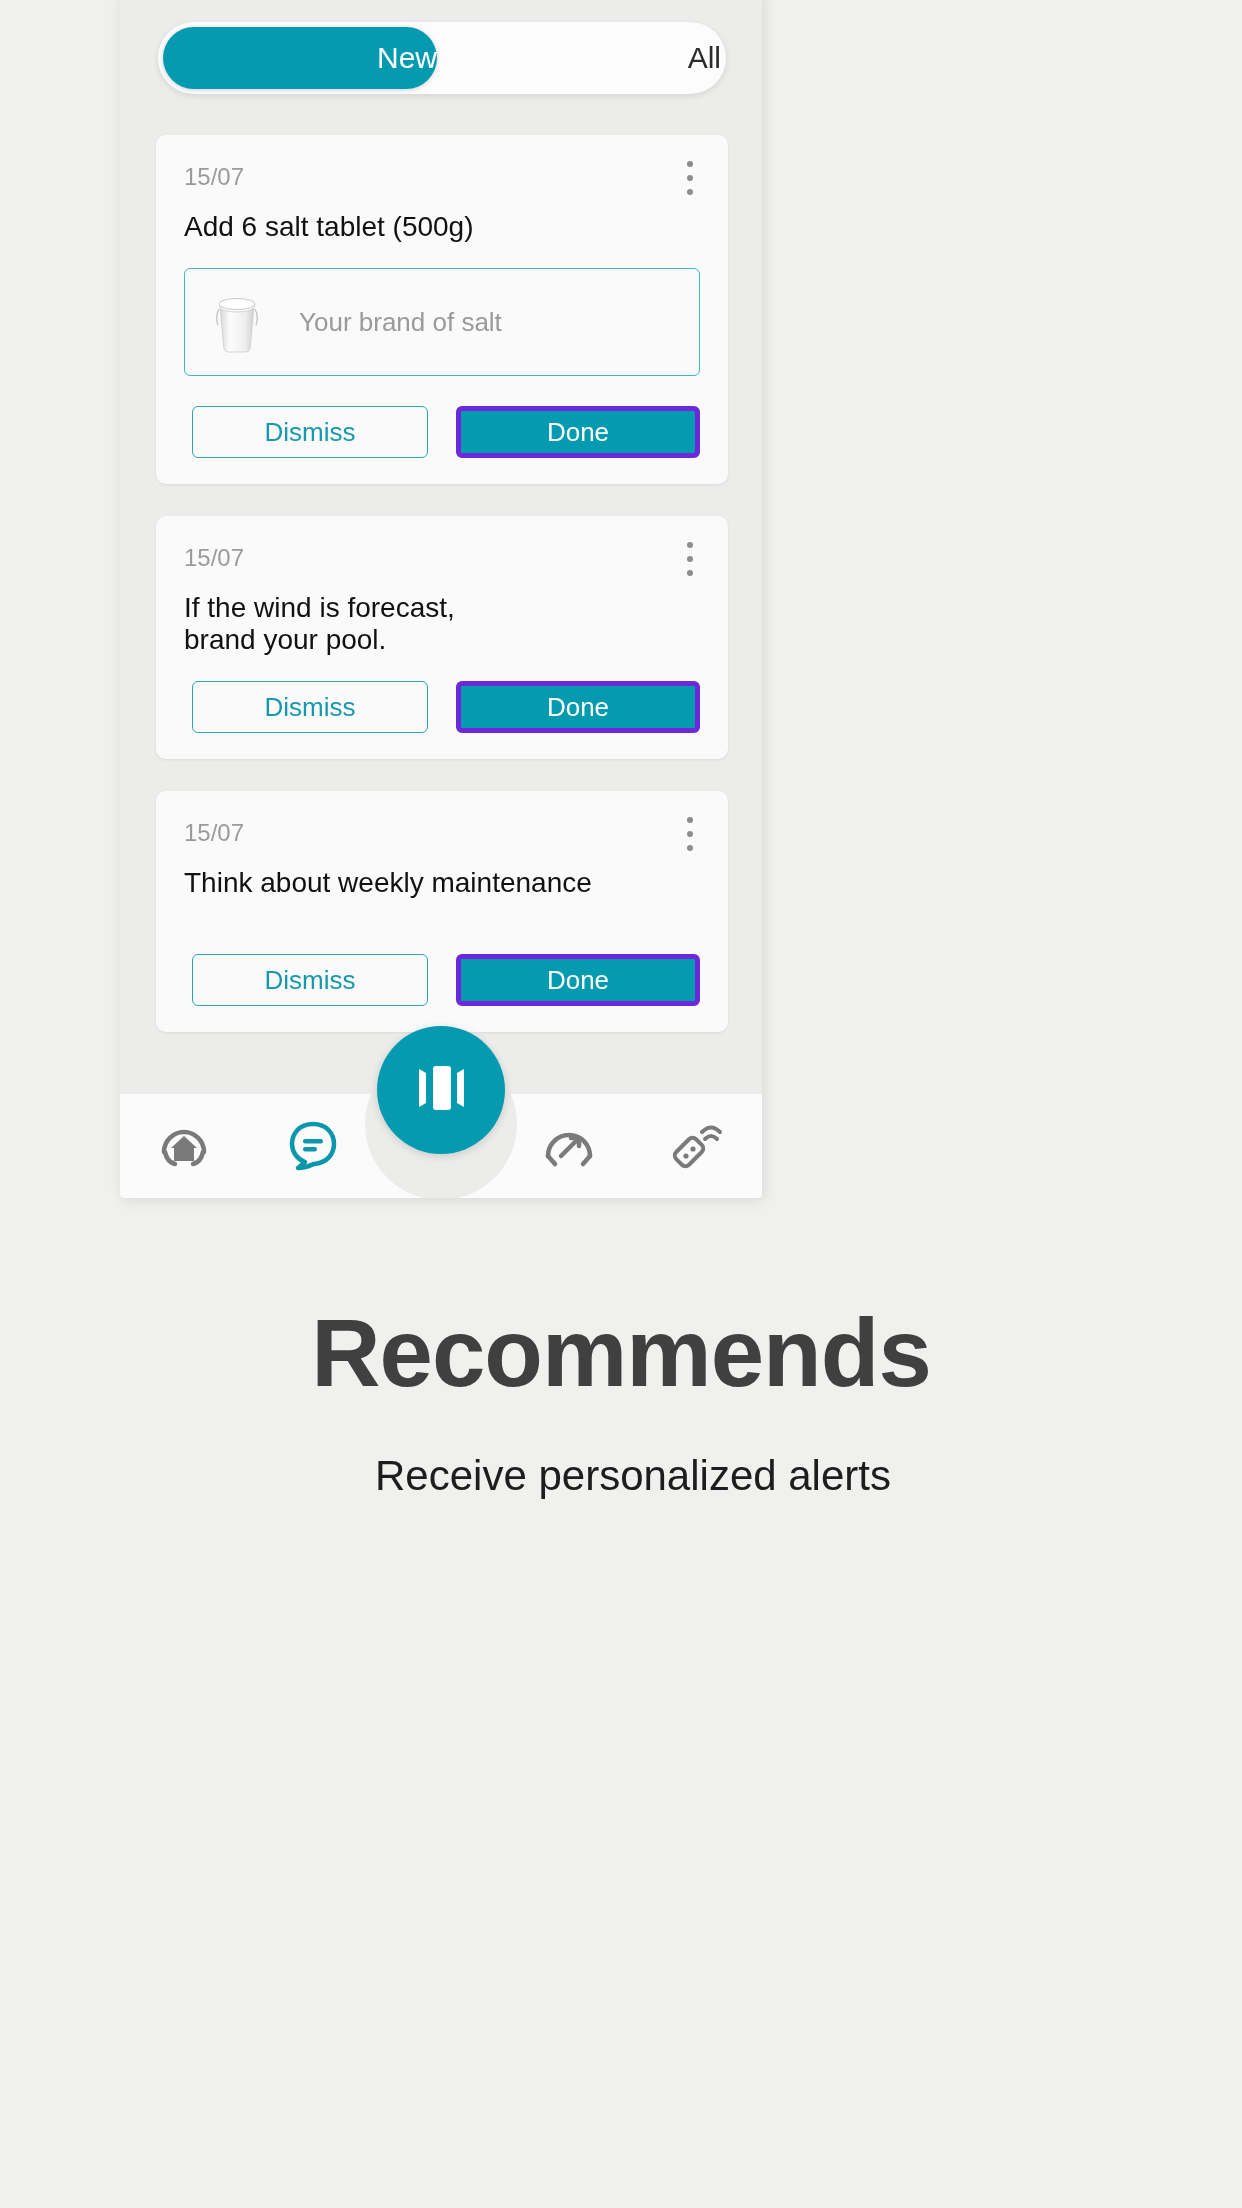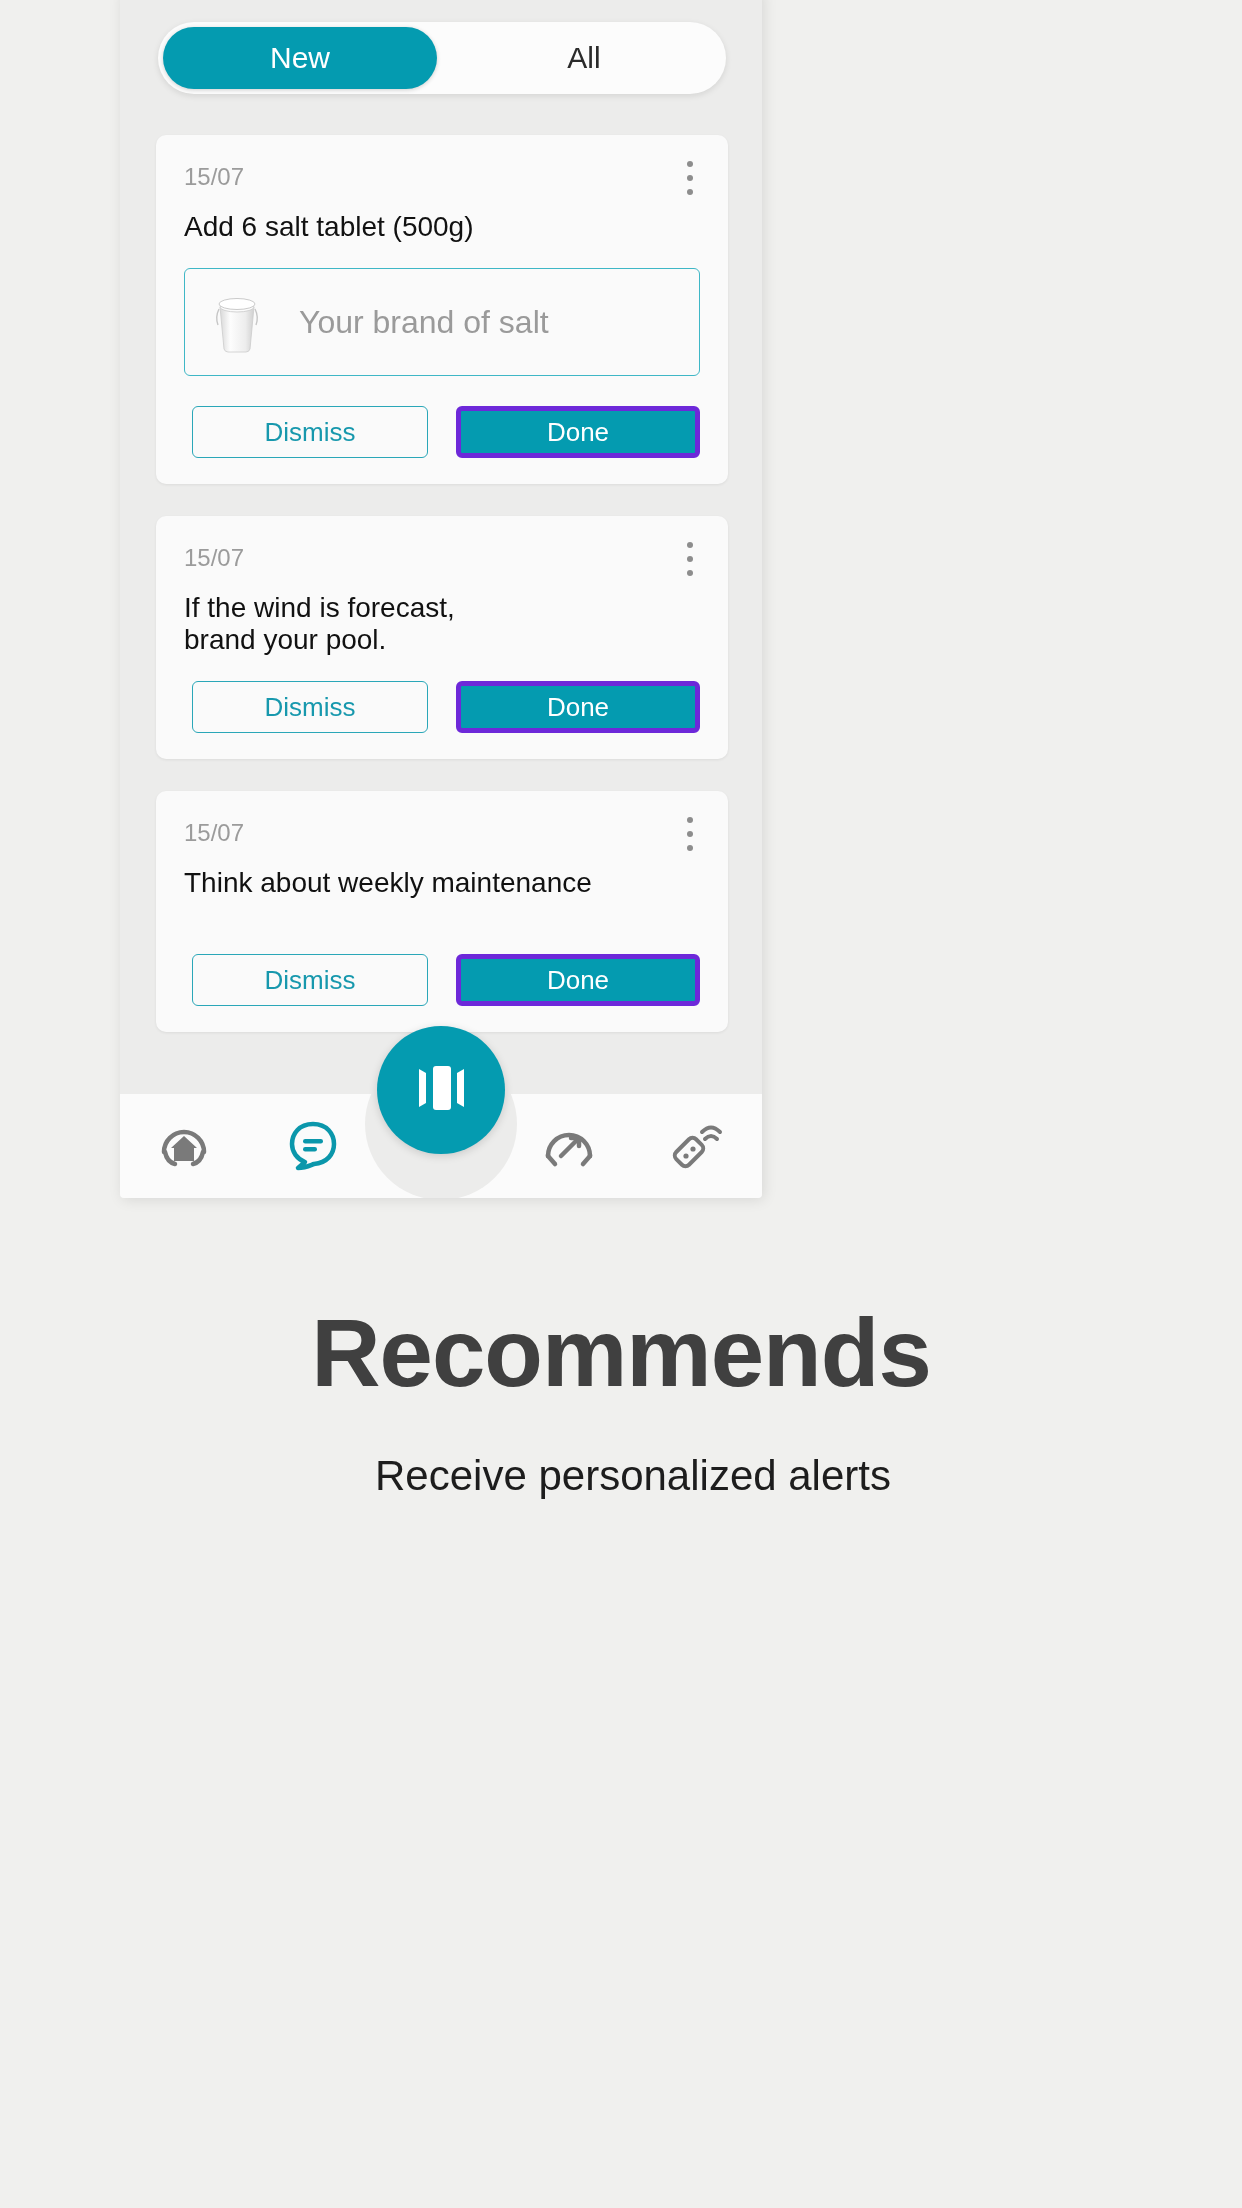--- a/index.html
+++ b/index.html
@@ -37,21 +37,21 @@
     display: flex;
     align-items: center;
   }
   .tab {
     flex: 1 1 50%;
     height: 62px;
     margin: 0 5px;
     border-radius: 31px;
     display: flex;
     align-items: center;
-    justify-content: center;
+    justify-content: flex-end;
     font-size: 30px;
     color: #2b2b2b;
     cursor: pointer;
     border: none;
     background: transparent;
     font-family: "Liberation Sans", sans-serif;
   }
   .tab.active {
     background: #049bb0;
     color: #ffffff;
@@ -118,21 +118,21 @@
     background: #fafafa;
   }
   .bucket {
     width: 56px;
     height: 62px;
     position: relative;
     flex: 0 0 auto;
     margin-right: 34px;
   }
   .brand-placeholder {
-    font-size: 32px;
+    font-size: 26px;
     color: #9a9a9a;
   }
 
   
   .actions { display: flex; gap: 20px; }
   .btn {
     flex: 1 1 0;
     height: 52px;
     border-radius: 6px;
     font-size: 26px;

